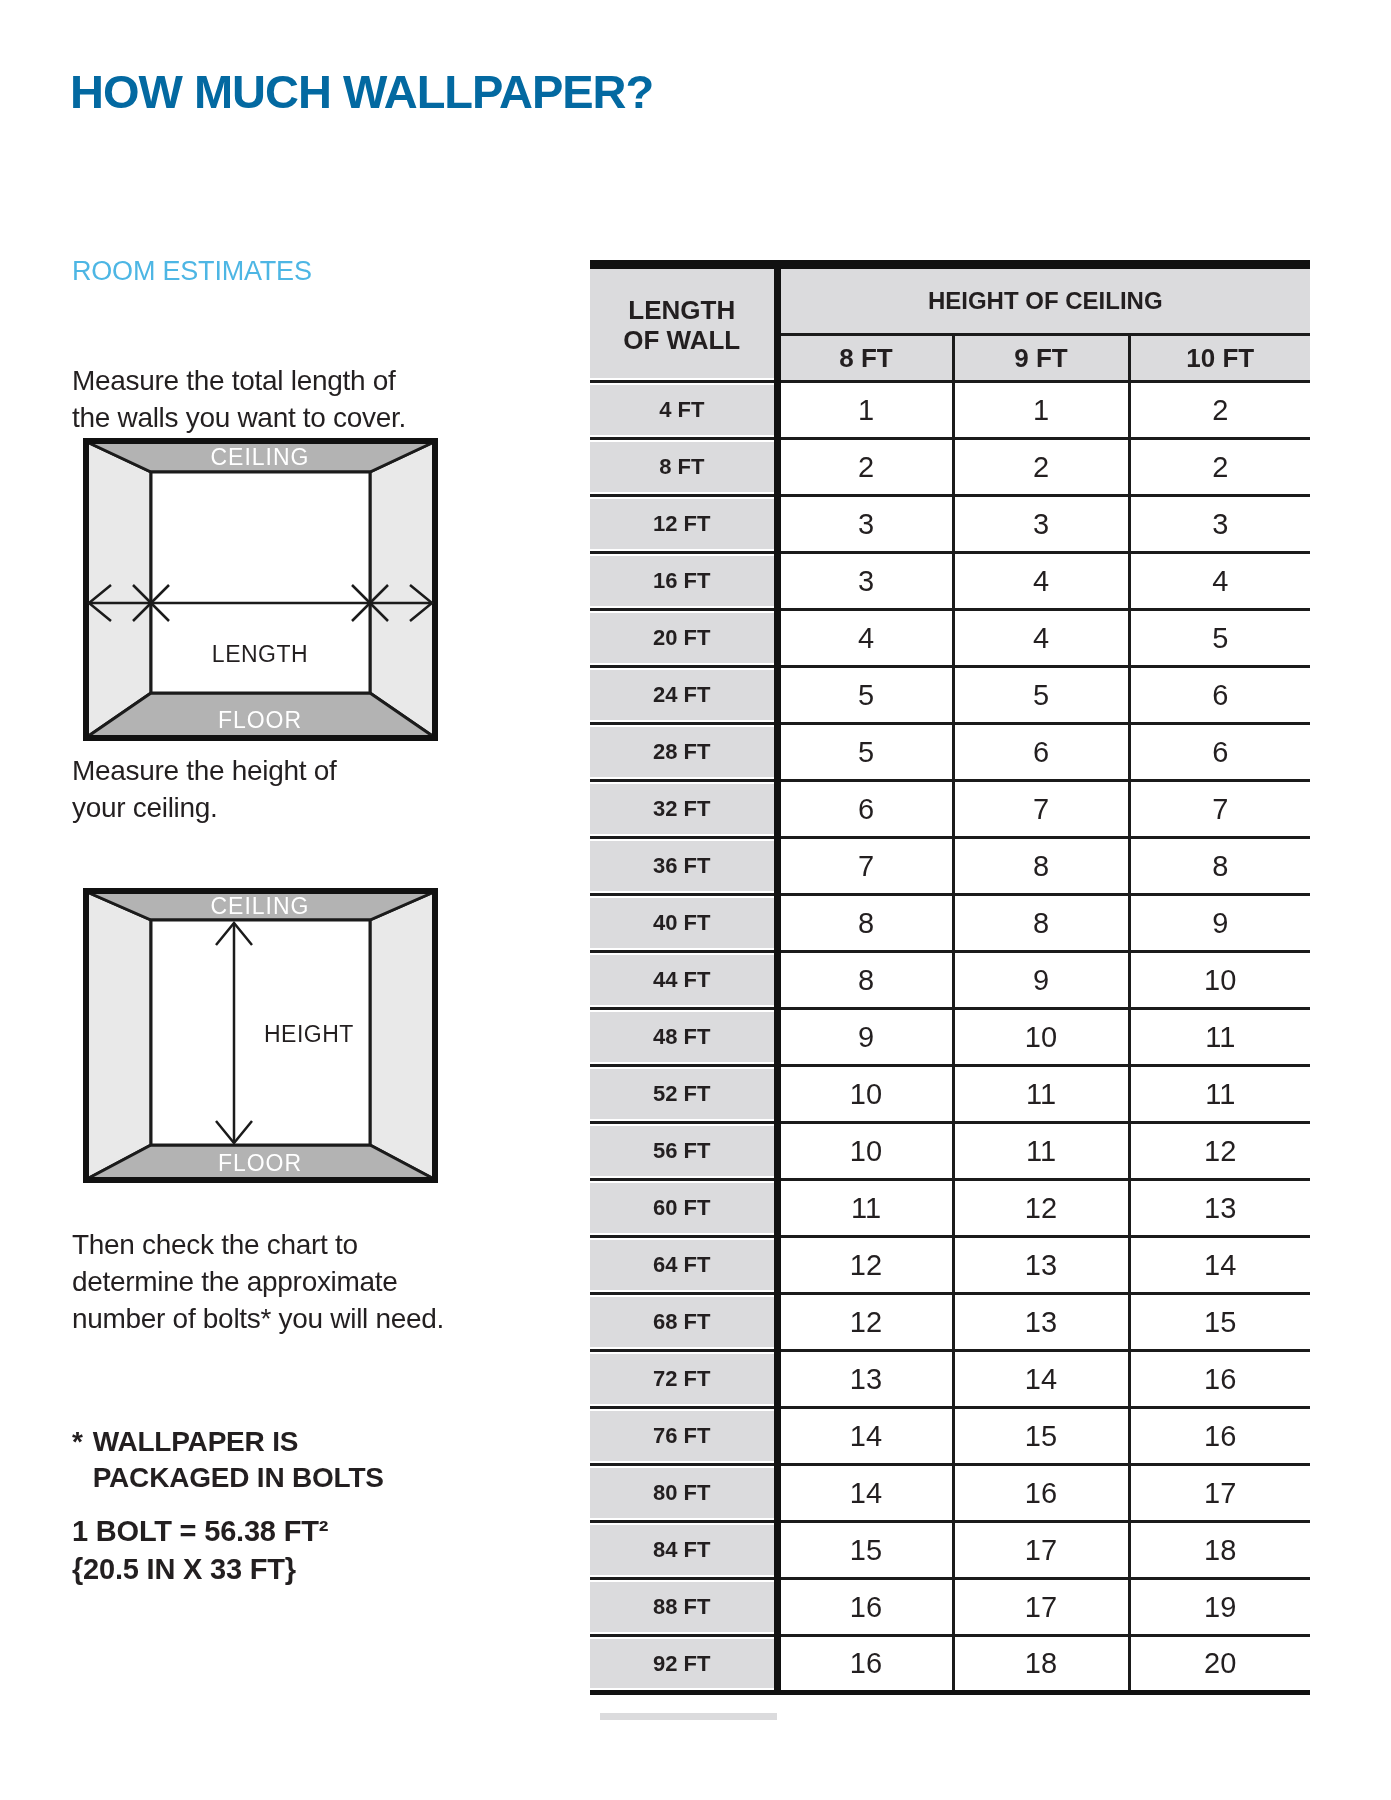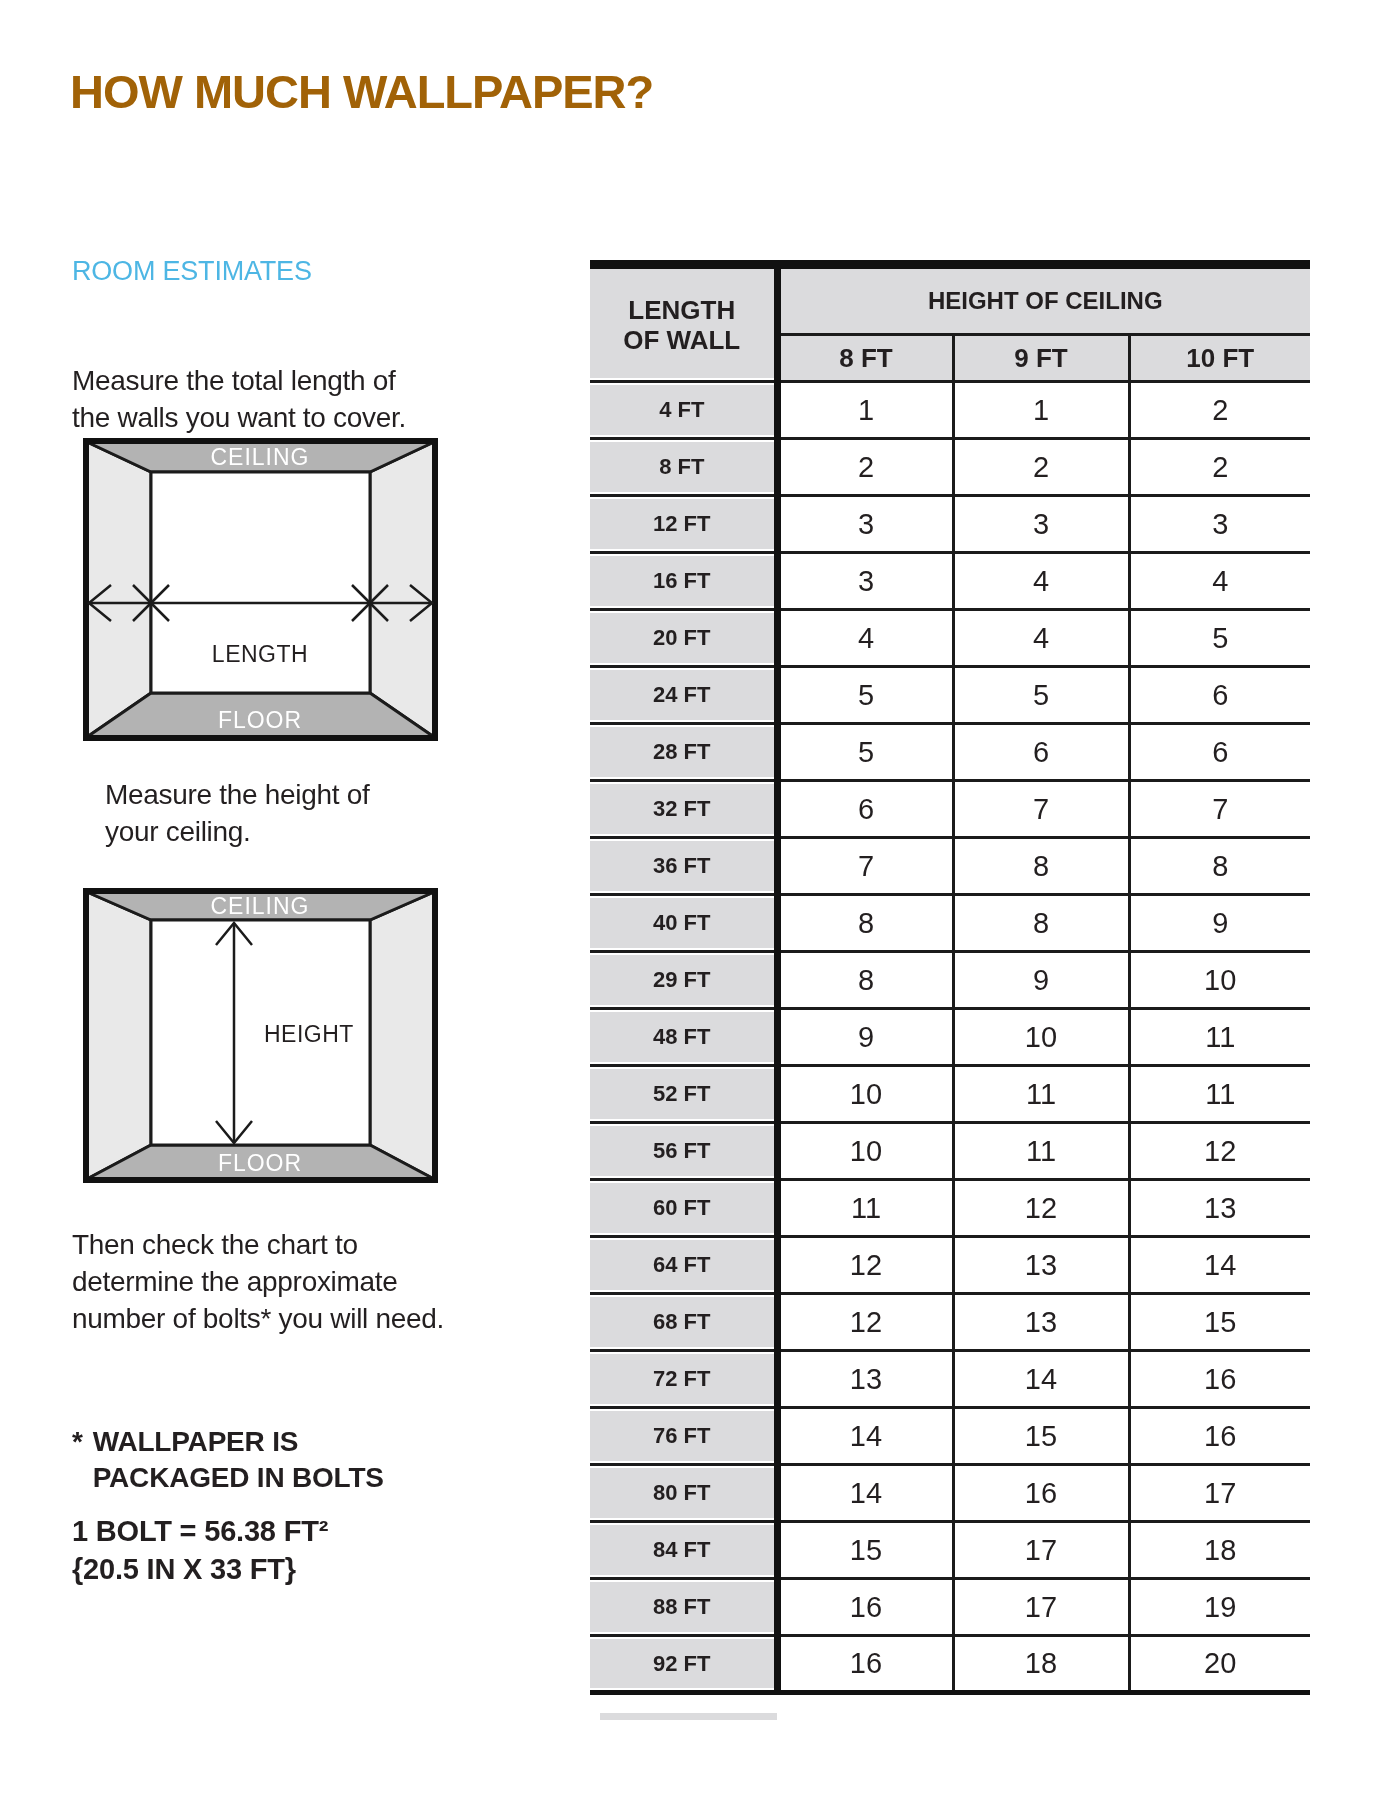--- a/index.html
+++ b/index.html
@@ -11,37 +11,37 @@
     position:relative;
     overflow:hidden;
   }
   .abs{position:absolute;}
   .preline{white-space:pre-line;}
 
   
   .page-title{
     left:70px;top:64px;
     font-size:47px;font-weight:700;letter-spacing:-1px;
-    color:#a16207;
+    color:#0369a1;
   }
 
   
   .sec-head{
     font-size:27px;font-weight:400;color:#4DB6E4;letter-spacing:-0.2px;
   }
   .room-estimates{left:72px;top:256px;}
   .table-heading{left:575px;top:256px;width:556px;text-align:center;}
 
   
   .para{
     left:72px;
     font-size:28px;font-weight:400;line-height:37px;letter-spacing:-0.3px;
   }
   .para1{top:318px;margin-top:44px;}
-  .para2{top:776px;margin-left:33px;}
+  .para2{top:752px;}
   .para3{top:1226px;line-height:37px;}
 
   
   .footnote{
     left:72px;top:1424px;
     font-size:28px;font-weight:700;letter-spacing:-0.2px;
     display:flex;line-height:36px;
   }
   .footnote .star{margin-right:10px;}
   .boltinfo{
@@ -250,21 +250,21 @@
   </tr>
 
   <tr>
     <th>40 FT</th>
     <td>8</td>
     <td>8</td>
     <td>9</td>
   </tr>
 
   <tr>
-    <th>29 FT</th>
+    <th>44 FT</th>
     <td>8</td>
     <td>9</td>
     <td>10</td>
   </tr>
 
   <tr>
     <th>48 FT</th>
     <td>9</td>
     <td>10</td>
     <td>11</td>

